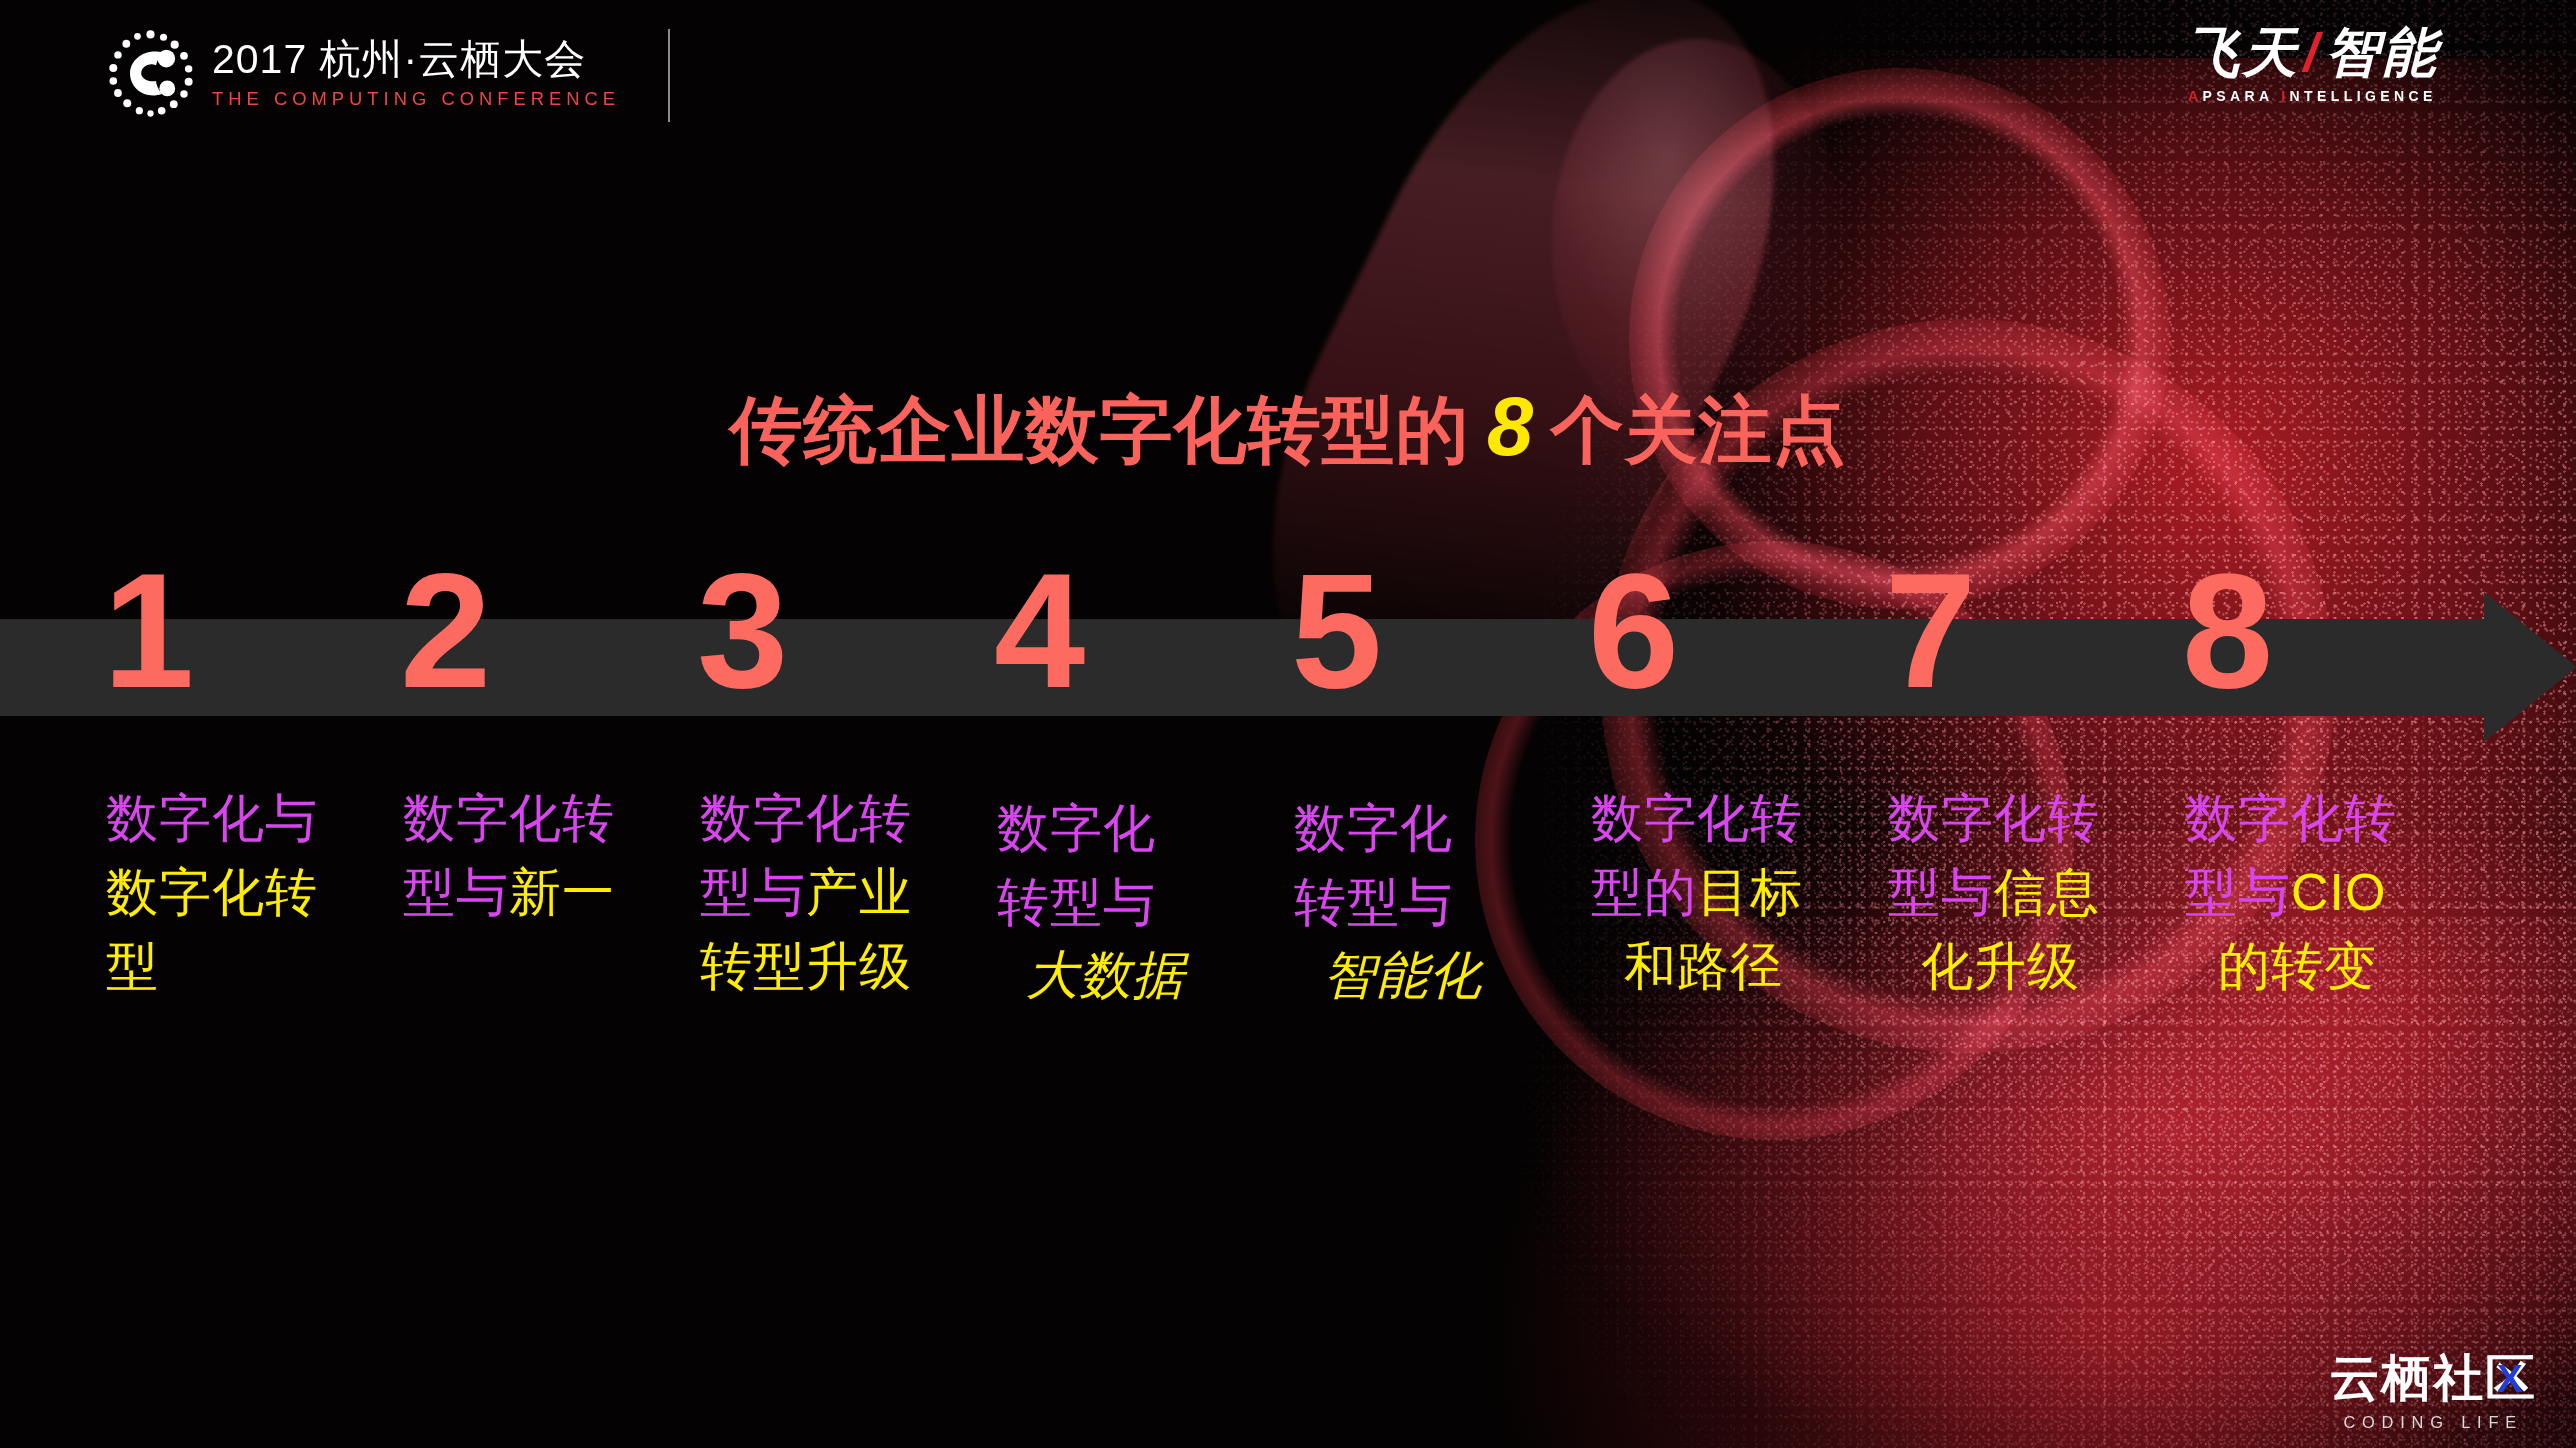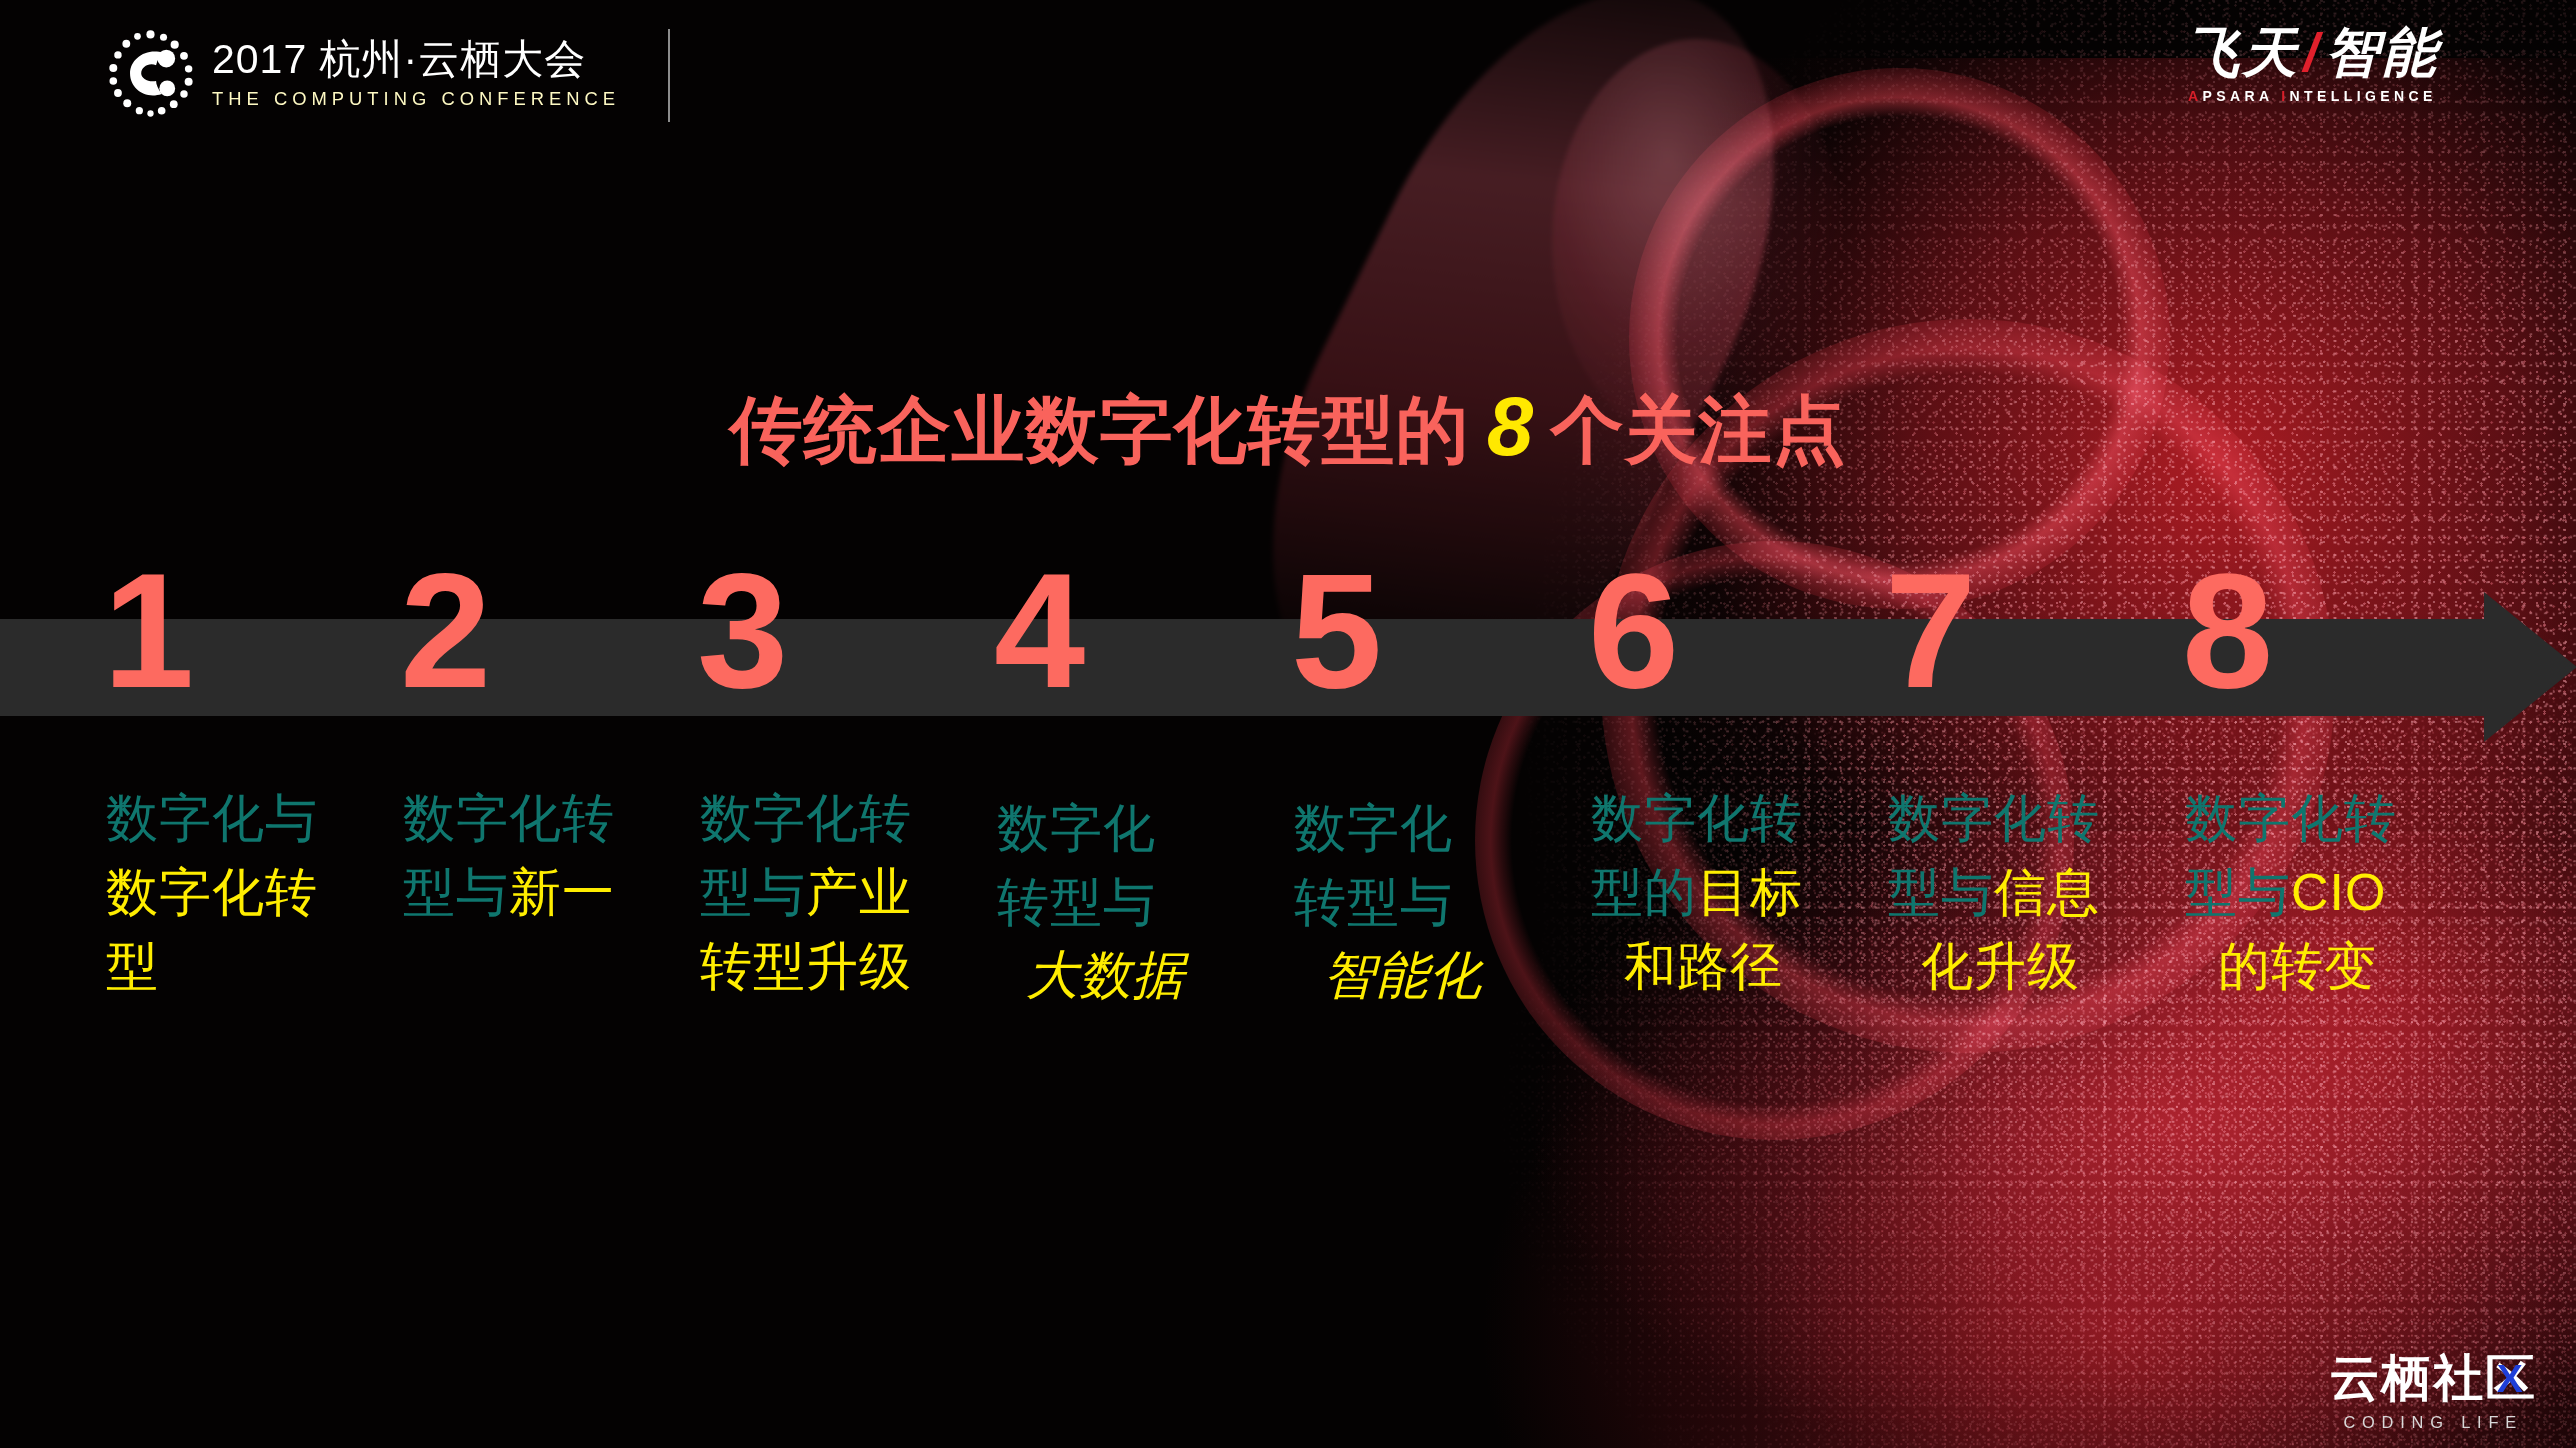--- a/index.html
+++ b/index.html
@@ -162,21 +162,21 @@
   .conf-text { display: flex; flex-direction: column; }
   .conf-line1 {
     color: #fff;
     font-size: 41px;
     letter-spacing: 1px;
     line-height: 1.08;
     white-space: nowrap;
     font-weight: 400;
   }
   .conf-line2 {
-    color: #fef9c3;
+    color: #ef4444;
     font-size: 18.4px;
     letter-spacing: 5px;
     margin-top: 5.8px;
     white-space: nowrap;
     text-align: center;
   }
 
   .vdivider {
     position: absolute;
     left: 668px;
@@ -324,21 +324,21 @@
     padding-right: 23px;
     box-sizing: border-box;
   }
   .col .ln {
     font-size: 52px;
     line-height: 1.42;
     letter-spacing: 1px;
     white-space: nowrap;
     font-weight: 400;
   }
-  .w { color: #0f766e; }
+  .w { color: #d946ef; }
   .y { color: #ffed00; }
   .indent { padding-left: 29px; font-style: italic; }
   .indent2 { padding-left: 33px; }
   .topgap { padding-top: 9.7px; }
 
   
   .footer-logo {
     position: absolute;
     right: 39px;
     bottom: 17.4px;

